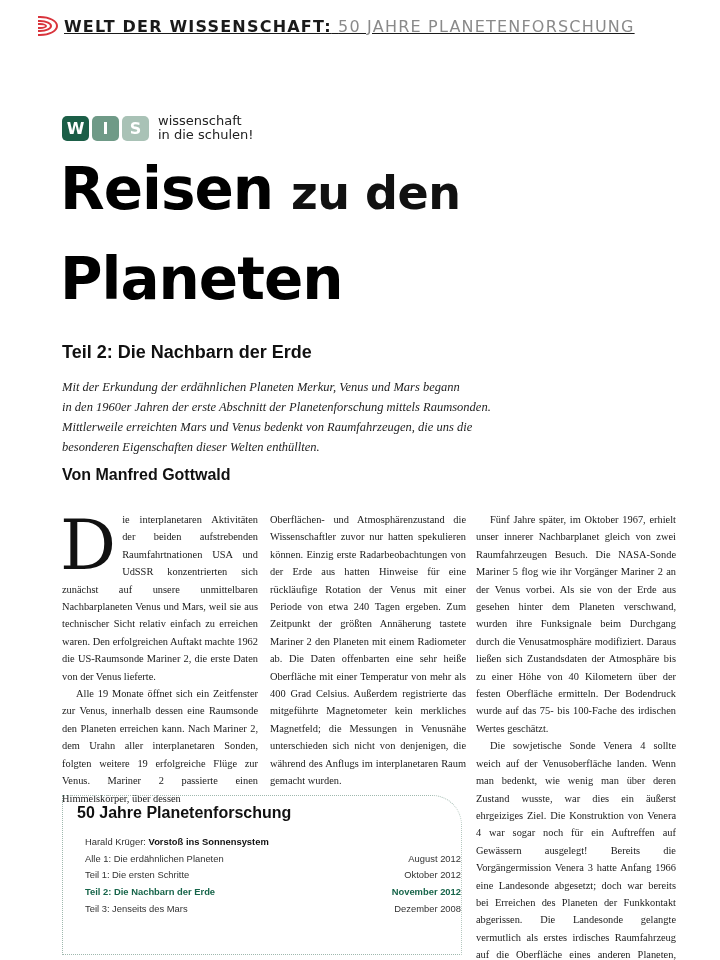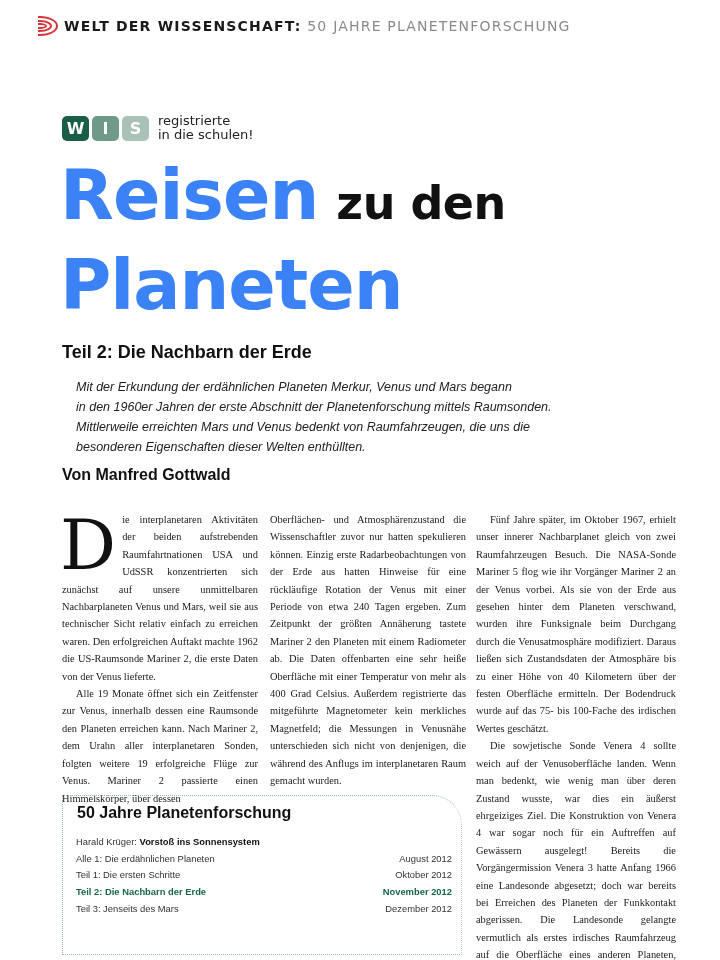--- a/index.html
+++ b/index.html
@@ -1,55 +1,55 @@
 <!DOCTYPE html>
 <html><head>
 <meta charset="utf-8">
 <style>
   html, body { margin:0; padding:0; background:#ffffff; }
   body { width:720px; height:960px; position:relative; overflow:hidden; font-family:"DejaVu Sans", sans-serif; color:#1a1a1a; }
 
   .header { position:absolute; left:38px; top:14px; height:24px; display:flex; align-items:center; }
   .logo-rings { width:20px; height:20px; position:relative; overflow:hidden; margin-right:6px; }
   .logo-rings span { position:absolute; border:2px solid #d9343c; border-radius:50%; }
-  .header-text { font-family:"DejaVu Sans", sans-serif; font-size:14px; letter-spacing:1.2px; white-space:nowrap; }
+  .header-text { font-family:"DejaVu Sans", sans-serif; font-size:16px; letter-spacing:1.2px; white-space:nowrap;text-decoration:underline; }
   .header-bold { font-weight:bold; color:#1a1a1a; }
   .header-light { color:#8a8a8a; }
 
   .wis { position:absolute; left:62px; top:114px; display:flex; align-items:center; }
   .wis-box { width:27px; height:25px; border-radius:5px; color:#fff; font-weight:bold; font-size:16px; display:flex; align-items:center; justify-content:center; margin-right:3px; font-family:"DejaVu Sans", sans-serif; }
   .wis-w { background:#1b5e47; }
   .wis-i { background:#6f9a87; }
   .wis-s { background:#a9c2b6; }
   .wis-tag { margin-left:6px; font-size:13px; line-height:14px; color:#222; font-family:"DejaVu Sans", sans-serif; }
 
   .title { position:absolute; left:60px; top:160px; font-family:"DejaVu Sans", sans-serif; font-weight:bold; line-height:1; }
   .title-line1 { display:flex; align-items:baseline; height:80px; }
-  .title-big { color:#3b82f6; font-size:70px; letter-spacing:-1px; }
+  .title-big { color:#000000; font-size:58px; letter-spacing:-1px; }
   .title-small { color:#111; font-size:46px; margin-left:18px; letter-spacing:-0.5px;text-align:center; }
   .title-line2 { margin-top:10px; }
 
   .subtitle { position:absolute; left:62px; top:342px; font-size:18px; font-weight:bold; color:#111; font-family:"Liberation Sans", sans-serif; }
 
-  .lead { position:absolute; left:76px; top:377px; width:540px; font-family:Liberation Sans, sans-serif; font-style:italic; font-size:12.5px; line-height:20px; color:#222; }
+  .lead { position:absolute; left:62px; top:377px; width:540px; font-family:Liberation Serif, serif; font-style:italic; font-size:12.5px; line-height:20px; color:#222; }
   .lead p { margin:0; white-space:nowrap; }
 
   .byline { position:absolute; left:62px; top:466px; font-size:16px; font-weight:bold; color:#111; font-family:"Liberation Sans", sans-serif; }
 
   .col { position:absolute; font-family:"Liberation Serif", serif; font-size:10.4px; line-height:17.4px; color:#1a1a1a; text-align:justify; hyphens:manual; }
   .col p { margin:0; }
   .col p.indent { text-indent:14px; }
   .col1 { left:62px; top:511px; width:196px; }
   .col2 { left:270px; top:511px; width:196px; }
   .col3 { left:476px; top:511px; width:200px; }
   .dropcap { float:left; font-family:"DejaVu Serif", serif; font-size:70px; line-height:60px; margin:4px 6px 0 -2px; color:#111; }
 
   .box { position:absolute; left:62px; top:795px; width:400px; height:160px; border-top:1.5px dotted #9fb8ae; border-left:1.5px dotted #9fb8ae; border-bottom:1.5px dotted #9fb8ae; border-right:1.5px dotted #b5c8c0; border-top-right-radius:30px; border-bottom-right-radius:0; box-sizing:border-box; }
   .box-title { position:absolute; left:14px; top:8px; font-family:"Liberation Sans", sans-serif; font-weight:bold; font-size:16px; color:#111; }
-  .box-list { position:absolute; left:13px; top:37px; width:376px; font-family:"Liberation Sans", sans-serif; font-size:9.4px; color:#333; }
+  .box-list { position:absolute; left:22px; top:37px; width:376px; font-family:"Liberation Sans", sans-serif; font-size:9.4px; color:#333; }
   .box-row { display:flex; justify-content:space-between; height:16.8px; align-items:center; }
   .box-row .b { font-weight:bold; color:#111; }
   .box-row.current { color:#17654a; font-weight:bold; }
 </style>
 </head>
 <body>
 
 <div class="header">
   <div class="logo-rings">
     <span style="left:-16px;top:0px;width:32px;height:16px;"></span>
@@ -60,21 +60,21 @@
     <span class="header-bold">WELT DER WISSENSCHAFT:</span>
     <span class="header-light">50 JAHRE PLANETENFORSCHUNG</span>
   </span>
 </div>
 
 <div class="wis">
   <div class="wis-box wis-w">W</div>
   <div class="wis-box wis-i">I</div>
   <div class="wis-box wis-s">S</div>
   <div class="wis-tag">
-    <div>registrierte</div>
+    <div>wissenschaft</div>
     <div>in die schulen!</div>
   </div>
 </div>
 
 <div class="title">
   <div class="title-line1">
     <span class="title-big">Reisen</span>
     <span class="title-small">zu den</span>
   </div>
   <div class="title-line2">
@@ -121,16 +121,16 @@
     <div class="box-row">
       <span>Teil 1: Die ersten Schritte</span>
       <span>Oktober 2012</span>
     </div>
     <div class="box-row current">
       <span>Teil 2: Die Nachbarn der Erde</span>
       <span>November 2012</span>
     </div>
     <div class="box-row">
       <span>Teil 3: Jenseits des Mars</span>
-      <span>Dezember 2012</span>
+      <span>Dezember 2008</span>
     </div>
   </div>
 </div>
 
 </body></html>

